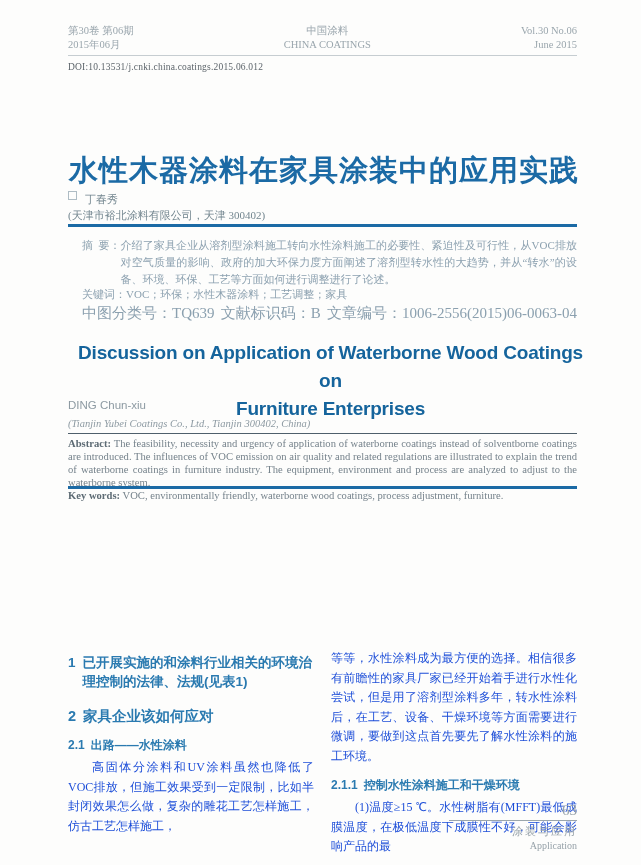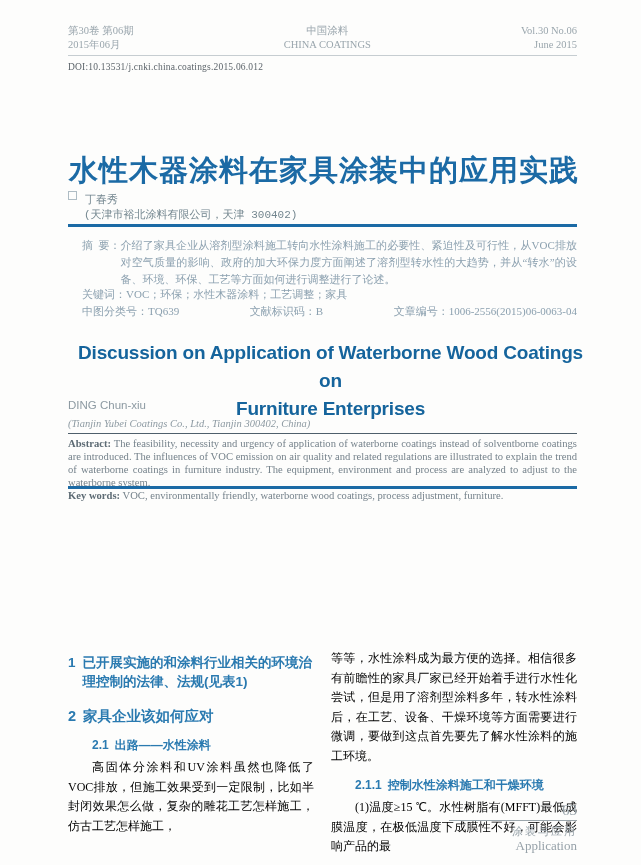--- a/index.html
+++ b/index.html
@@ -17,31 +17,31 @@
   .header .col-c{text-align:center;}
   .header .col-r{text-align:right;}
   .doi{position:absolute;left:68px;top:62px;font-size:9.5px;color:#5c646a;letter-spacing:.2px;}
   
   .cn-title{position:absolute;left:69px;right:56px;top:152px;
     font-family:"Liberation Sans",sans-serif;font-weight:bold;
     font-size:29px;line-height:36px;letter-spacing:1px;color:var(--accent);}
   .author-block{position:absolute;left:68px;top:191px;font-size:11px;line-height:16px;color:#73868f;}
   .author-line{display:flex;align-items:flex-start;}
   .author-marker{display:inline-block;width:7px;height:7px;border:1px solid #aebcc4;margin-right:8px;}
-  .affil-cn{margin-left:16px;font-family:Liberation Mono, monospace;}
+  .affil-cn{}
   .rule-accent-1{position:absolute;left:68px;right:64px;top:224px;height:3px;background:var(--accent);}
   
   .cn-abstract{position:absolute;left:82px;right:64px;top:237px;
     font-size:11px;line-height:17px;color:var(--cn-gray);display:flex;}
   .cn-abstract .lbl{white-space:pre;flex:0 0 auto;}
   .cn-abstract .txt{flex:1 1 auto;text-align:justify;}
   .cn-keywords{position:absolute;left:82px;right:64px;top:287px;
     font-size:11px;color:var(--cn-gray);}
   .cn-meta{position:absolute;left:82px;right:64px;top:304px;
-    display:flex;justify-content:space-between;font-size:11px;color:var(--cn-gray);}
+    display:flex;justify-content:space-between;font-size:15px;color:var(--cn-gray);}
   
   .en-title{position:absolute;left:68px;right:48px;top:339px;
     font-family:"Liberation Sans",sans-serif;font-weight:bold;
     font-size:19px;line-height:28px;letter-spacing:-0.2px;color:#15649c;white-space:pre-line;text-align:center;}
   .en-author{position:absolute;left:68px;top:399px;
     font-family:"Liberation Sans",sans-serif;font-size:11.5px;color:#8d9aa2;}
   .en-affil{position:absolute;left:68px;top:418px;
     font-style:italic;font-size:10.5px;color:#8d9aa2;}
   .rule-thin{position:absolute;left:68px;right:64px;top:433px;height:1px;background:#4e5f6b;}
   .en-abstract{position:absolute;left:68px;right:64px;top:438px;
@@ -51,29 +51,29 @@
   
   .columns{position:absolute;left:68px;right:64px;top:649px;display:flex;gap:17px;}
   .col{flex:1 1 0;min-width:0;}
   .h-num{flex:0 0 auto;padding-right:7px;}
   .h1{display:flex;font-family:"Liberation Sans",sans-serif;font-weight:bold;
     font-size:13.5px;line-height:19px;color:var(--heading-blue);margin:4px 0 0 0;}
   .h2{display:flex;font-family:"Liberation Sans",sans-serif;font-weight:bold;
     font-size:14.5px;line-height:19px;color:var(--heading-blue);margin:16px 0 0 0;}
   .h3{font-family:"Liberation Sans",sans-serif;font-weight:bold;
     font-size:12px;line-height:16px;color:var(--heading-blue);margin:11px 0 0 0;}
-  .h3 .h-num{padding-right:6px;margin-left:24px;}
-  .para{font-size:12px;line-height:19.5px;text-align:justify;margin:5px 0 0 0;color:#000000;}
+  .h3 .h-num{padding-right:6px;}
+  .para{font-size:12px;line-height:19.5px;text-align:justify;margin:5px 0 0 0;color:#1d4ed8;}
   .para.indent{text-indent:2em;}
   .col-r-body .para:first-child{margin-top:0;}
   
   .footer{position:absolute;right:64px;top:802px;width:128px;text-align:right;color:var(--footer-gray);}
   .footer .pageno{font-size:15px;line-height:16px;padding-bottom:2px;border-bottom:1px solid #9ba6ac;}
   .footer .sec-cn{font-size:11px;line-height:15px;margin-top:3px;letter-spacing:2px;}
-  .footer .sec-en{font-size:13px;line-height:13px;}
+  .footer .sec-en{font-size:10px;line-height:13px;}
 </style>
 </head>
 <body>
 
 <div class="page">
 
   <div class="header">
     <div class="col-l">
       <div>第30卷 第06期</div>
       <div>2015年06月</div>

